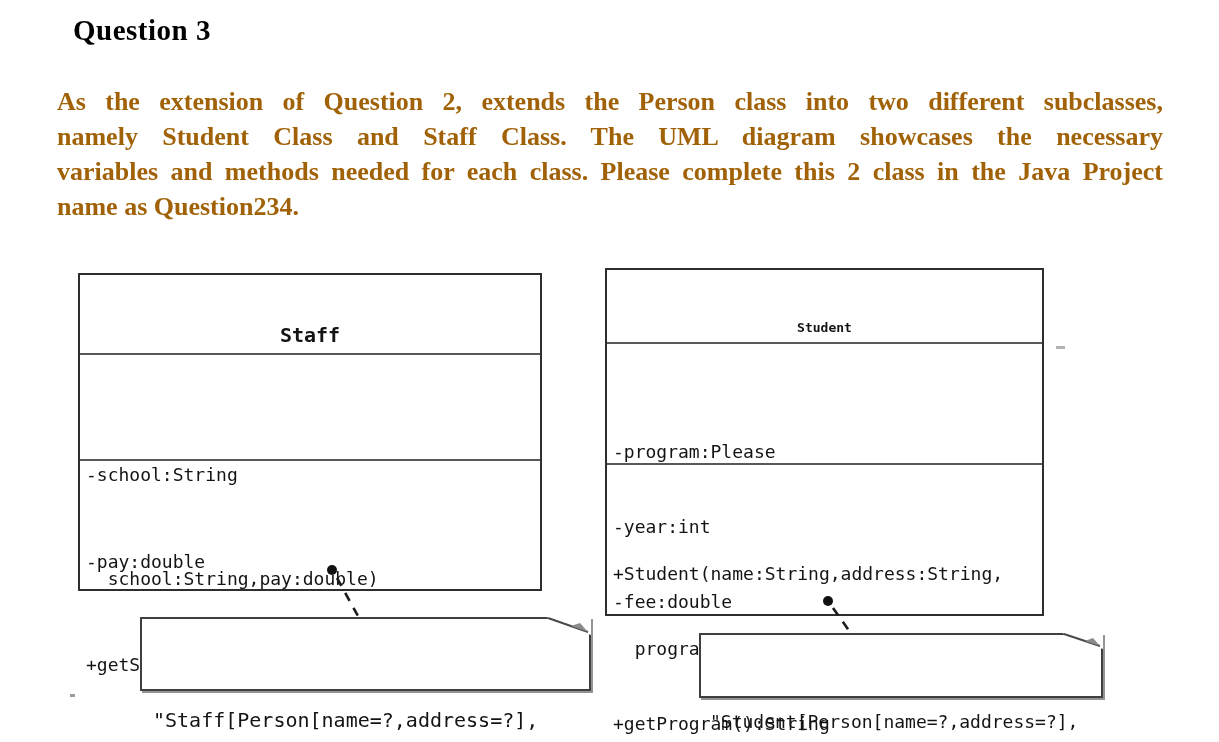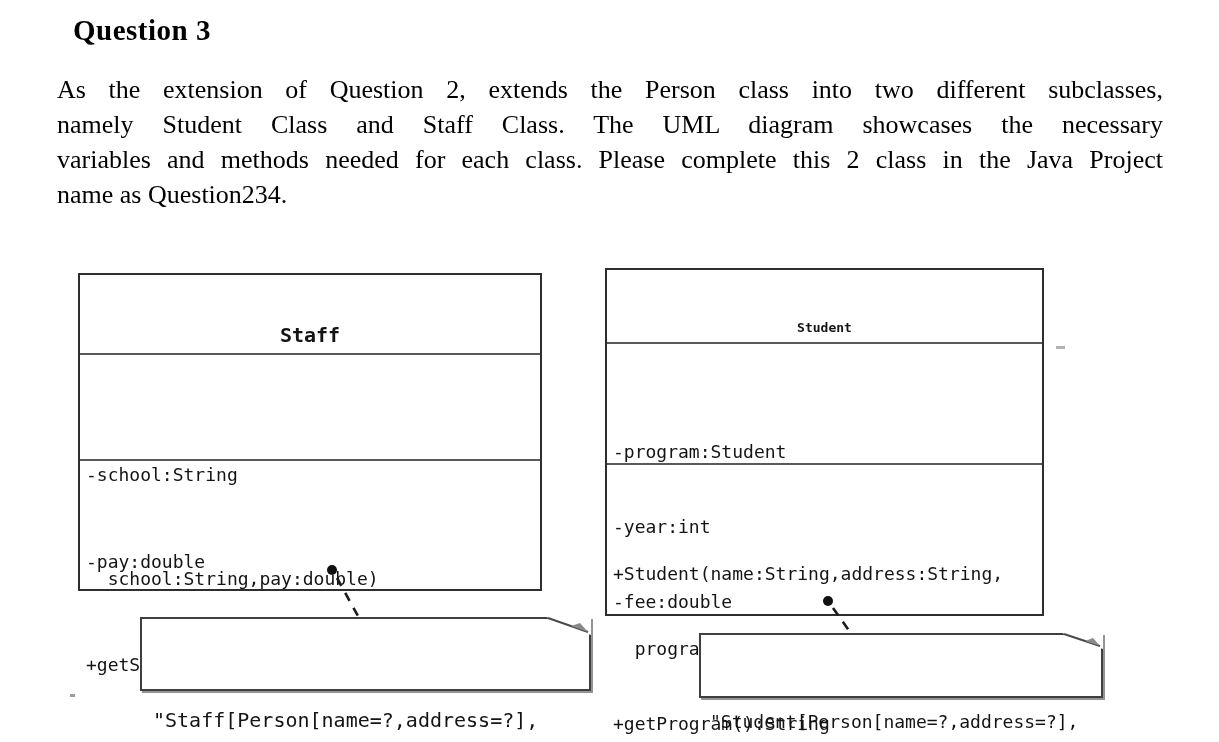--- a/index.html
+++ b/index.html
@@ -10,22 +10,22 @@
     font-family:"Liberation Serif", serif; color:#000;
   }
   
   .doc-title {
     position:absolute; left:57px; top:14px;
     font-size:29px; font-weight:bold; letter-spacing:0.5px;
     font-family:"Liberation Serif", serif;
     margin-left:16px;
   }
   .para {
-    position:absolute; left:57px; top:72px; width:1106px;
-    font-size:26px; line-height:35px; color:#000000;
+    position:absolute; left:57px; top:84px; width:1106px;
+    font-size:26px; line-height:35px; color:#a16207;font-weight:bold;
   }
   .jline { text-align:justify; height:35px; overflow:hidden; }
   .jline::after { content:""; display:inline-block; width:100%; }
   .jline-last { text-align:left; height:35px; overflow:hidden; }
 
   
   .uml-box {
     position:absolute; background:#ffffff;
     border:2px solid #2e2e2e;
     font-family:"DejaVu Sans Mono", monospace;
@@ -96,21 +96,21 @@
       
       
       
       
     </div>
   </div>
 
   <div class="uml-box student">
     <div class="uml-title">Student</div>
     <div class="uml-attrs">
-      <div>-program:Student</div>
+      <div>-program:Please</div>
       <div>-year:int</div>
       <div>-fee:double</div>
     </div>
     <div class="uml-methods">
       <div>+Student(name:String,address:String,</div>
       <div>  program:String,year:int,fee:double)</div>
       <div>+getProgram():String</div>
       
       
       

